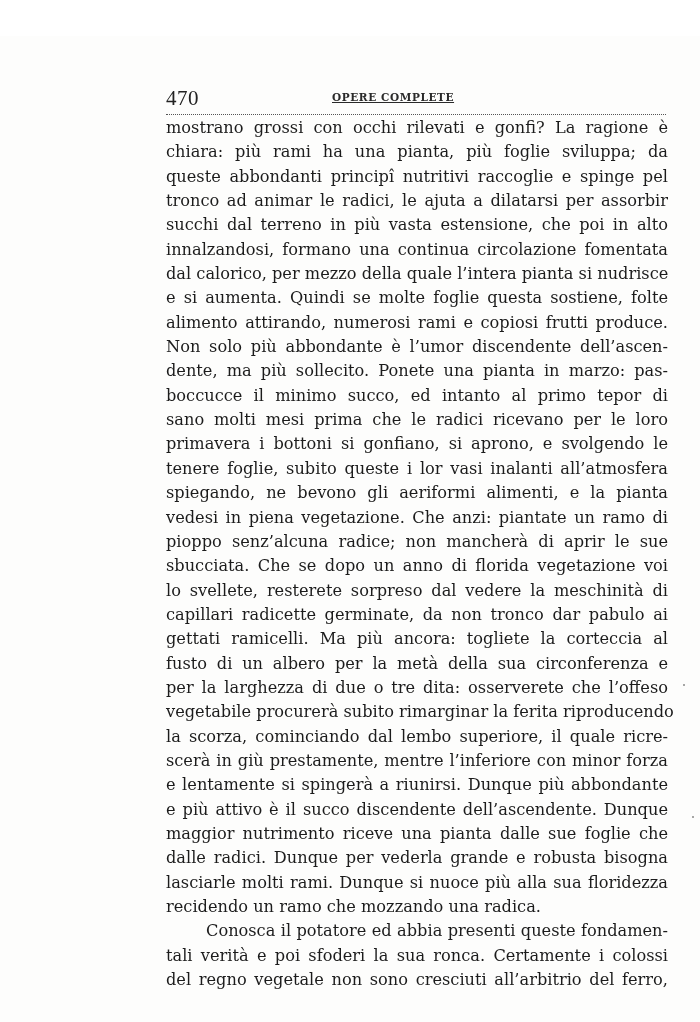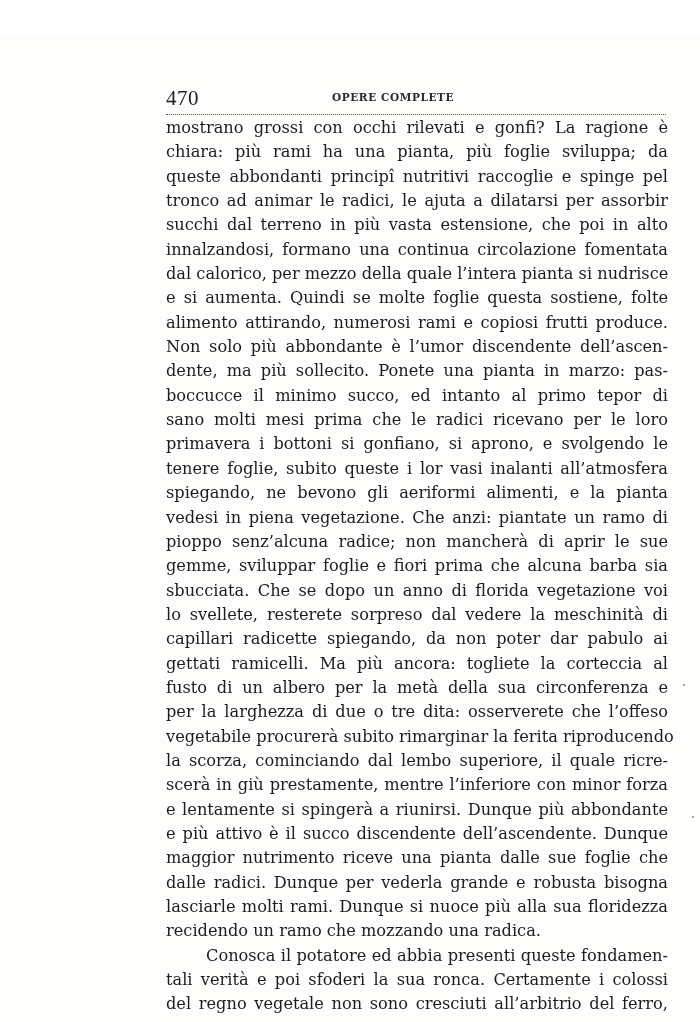--- a/index.html
+++ b/index.html
@@ -42,20 +42,21 @@
     }
     .running-title {
       position: absolute;
       left: 166px;
       top: 5px;
       font-family: "DejaVu Serif", serif;
       font-size: 10.5px;
       font-weight: 700;
       letter-spacing: 0.6px;
       color: #2a2a2a;
+      text-decoration: underline;
     }
     .header-rule {
       position: absolute;
       left: 166px;
       top: 78px;
       width: 500px;
       height: 0;
       border-top: 1px dotted #555;
     }
     .text-block {
@@ -120,24 +121,23 @@
         <div class="line">alimento attirando, numerosi rami e copiosi frutti produce.</div>
         <div class="line">Non solo più abbondante è l’umor discendente dell’ascen-</div>
         <div class="line">dente, ma più sollecito. Ponete una pianta in marzo: pas-</div>
         <div class="line">boccucce il minimo succo, ed intanto al primo tepor di</div>
         <div class="line">sano molti mesi prima che le radici ricevano per le loro</div>
         <div class="line">primavera i bottoni si gonfiano, si aprono, e svolgendo le</div>
         <div class="line">tenere foglie, subito queste i lor vasi inalanti all’atmosfera</div>
         <div class="line">spiegando, ne bevono gli aeriformi alimenti, e la pianta</div>
         <div class="line">vedesi in piena vegetazione. Che anzi: piantate un ramo di</div>
         <div class="line">pioppo senz’alcuna radice; non mancherà di aprir le sue</div>
-        <div class="line">gemme, sviluppar foglie e fiori prima che alcuna barba sia</div>
         <div class="line">sbucciata. Che se dopo un anno di florida vegetazione voi</div>
         <div class="line">lo svellete, resterete sorpreso dal vedere la meschinità di</div>
-        <div class="line">capillari radicette spiegando, da non poter dar pabulo ai</div>
+        <div class="line">capillari radicette germinate, da non tronco dar pabulo ai</div>
         <div class="line">gettati ramicelli. Ma più ancora: togliete la corteccia al</div>
         <div class="line">fusto di un albero per la metà della sua circonferenza e</div>
         <div class="line">per la larghezza di due o tre dita: osserverete che l’offeso</div>
         <div class="line">vegetabile procurerà subito rimarginar la ferita riproducendo</div>
         <div class="line">la scorza, cominciando dal lembo superiore, il quale ricre-</div>
         <div class="line">scerà in giù prestamente, mentre l’inferiore con minor forza</div>
         <div class="line">e lentamente si spingerà a riunirsi. Dunque più abbondante</div>
         <div class="line">e più attivo è il succo discendente dell’ascendente. Dunque</div>
         <div class="line">maggior nutrimento riceve una pianta dalle sue foglie che</div>
         <div class="line">dalle radici. Dunque per vederla grande e robusta bisogna</div>

